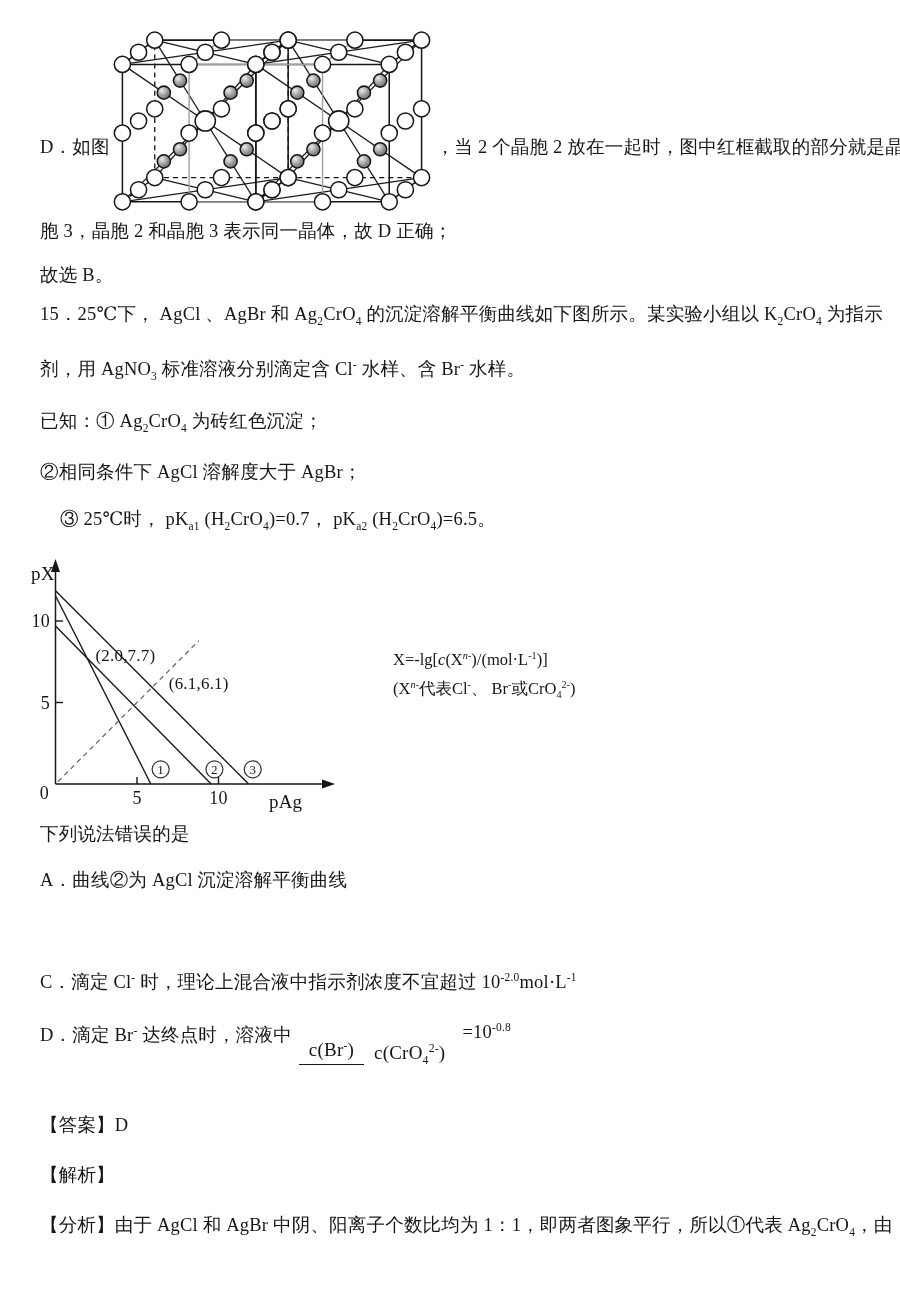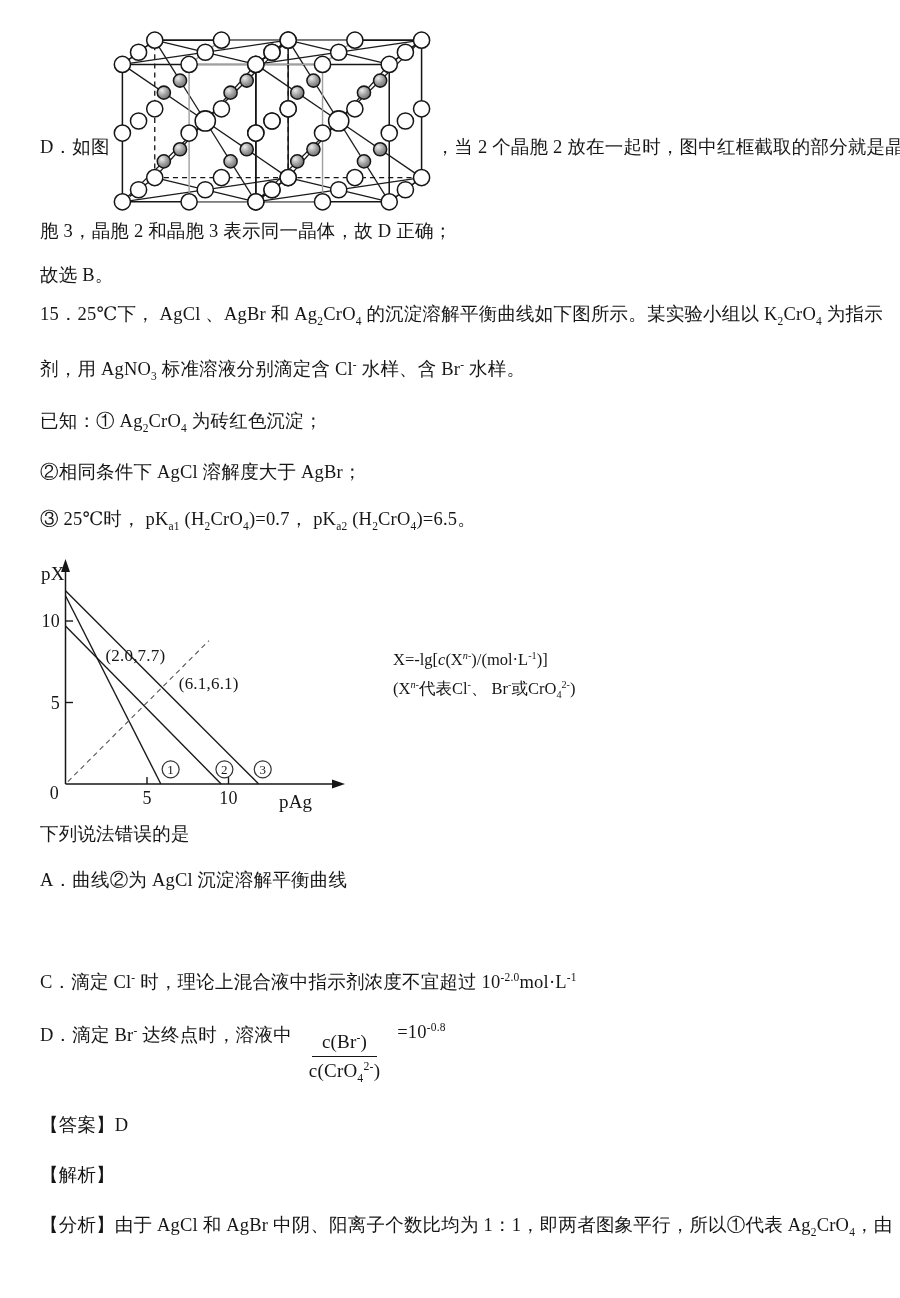--- a/index.html
+++ b/index.html
@@ -4,21 +4,21 @@
 <style>
   html,body{margin:0;padding:0;background:#ffffff;}
   body{font-family:"Liberation Serif","DejaVu Serif",serif;color:#161616;}
   #page{position:relative;width:900px;height:1298px;background:#fff;overflow:hidden;}
   .blk{position:absolute;left:40px;font-size:18.5px;white-space:nowrap;letter-spacing:.2px;}
   sub,sup{font-size:.62em;line-height:0;}
   i{font-style:italic;}
   .figrow{display:flex;align-items:flex-start;gap:2px;}
   .figrow .vtxt{margin-top:106px;}
   .dflex{display:flex;align-items:flex-start;}
-  .frac{display:inline-flex;flex-direction:column;align-items:center;vertical-align:middle;margin:8px 7px;font-size:19px;line-height:1.25;}
+  .frac{display:inline-flex;flex-direction:row;align-items:center;vertical-align:middle;margin:16px 7px;font-size:19px;line-height:1.25;}
   .frac .num{padding:0 10px 2px 10px;border-bottom:1.5px solid #161616;}
   .frac .den{padding:2px 10px 0 10px;}
   .legend{position:absolute;left:393px;top:645px;font-size:16.5px;line-height:29px;white-space:nowrap;}
   svg text{font-family:"Liberation Serif","DejaVu Serif",serif;fill:#161616;}
 </style>
 </head>
 <body>
 
 <div id="page">
 
@@ -163,23 +163,23 @@
     <span class="vtxt">，当 2 个晶胞 2 放在一起时，图中红框截取的部分就是晶</span>
   </div>
 
   <div class="blk" style="top:218px;">胞 3，晶胞 2 和晶胞 3 表示同一晶体，故 D 正确；</div>
   <div class="blk" style="top:262px;">故选 B。</div>
 
   <div class="blk" style="top:301px;">15．25℃下， AgCl 、AgBr 和 Ag<sub>2</sub>CrO<sub>4</sub> 的沉淀溶解平衡曲线如下图所示。某实验小组以 K<sub>2</sub>CrO<sub>4</sub> 为指示</div>
   <div class="blk" style="top:356px;">剂，用 AgNO<sub>3</sub> 标准溶液分别滴定含 Cl<sup>-</sup> 水样、含 Br<sup>-</sup> 水样。</div>
   <div class="blk" style="top:408px;">已知：① Ag<sub>2</sub>CrO<sub>4</sub> 为砖红色沉淀；</div>
   <div class="blk" style="top:459px;">②相同条件下 AgCl 溶解度大于 AgBr；</div>
-  <div class="blk" style="top:506px;">③ 25℃时， pK<sub>a1</sub> (H<sub>2</sub>CrO<sub>4</sub>)=0.7， pK<sub>a2</sub> (H<sub>2</sub>CrO<sub>4</sub>)=6.5。</div>
-
-  <div class="blk" style="top:556px;left:33px;">
+  <div class="blk" style="top:506px;margin-left:20px;">③ 25℃时， pK<sub>a1</sub> (H<sub>2</sub>CrO<sub>4</sub>)=0.7， pK<sub>a2</sub> (H<sub>2</sub>CrO<sub>4</sub>)=6.5。</div>
+
+  <div class="blk" style="top:556px;left:23px;">
     <svg id="chart" width="340" height="262" viewBox="0 0 340 262">
 
       <line x1="32.5" y1="228" x2="32.5" y2="14" stroke="#161616" stroke-width="1.5"></line>
       <polygon points="32.5,3 28,16 37,16" fill="#161616"></polygon>
       <line x1="32.5" y1="228" x2="300" y2="228" stroke="#161616" stroke-width="1.5"></line>
       <polygon points="312,228 299,223.5 299,232.5" fill="#161616"></polygon>
       <text x="8" y="24" font-size="19">pX</text>
       <text x="246" y="252" font-size="19">pAg</text>
       <text x="26" y="243" font-size="18" text-anchor="end">0</text>
       <g id="plot-dynamic">

